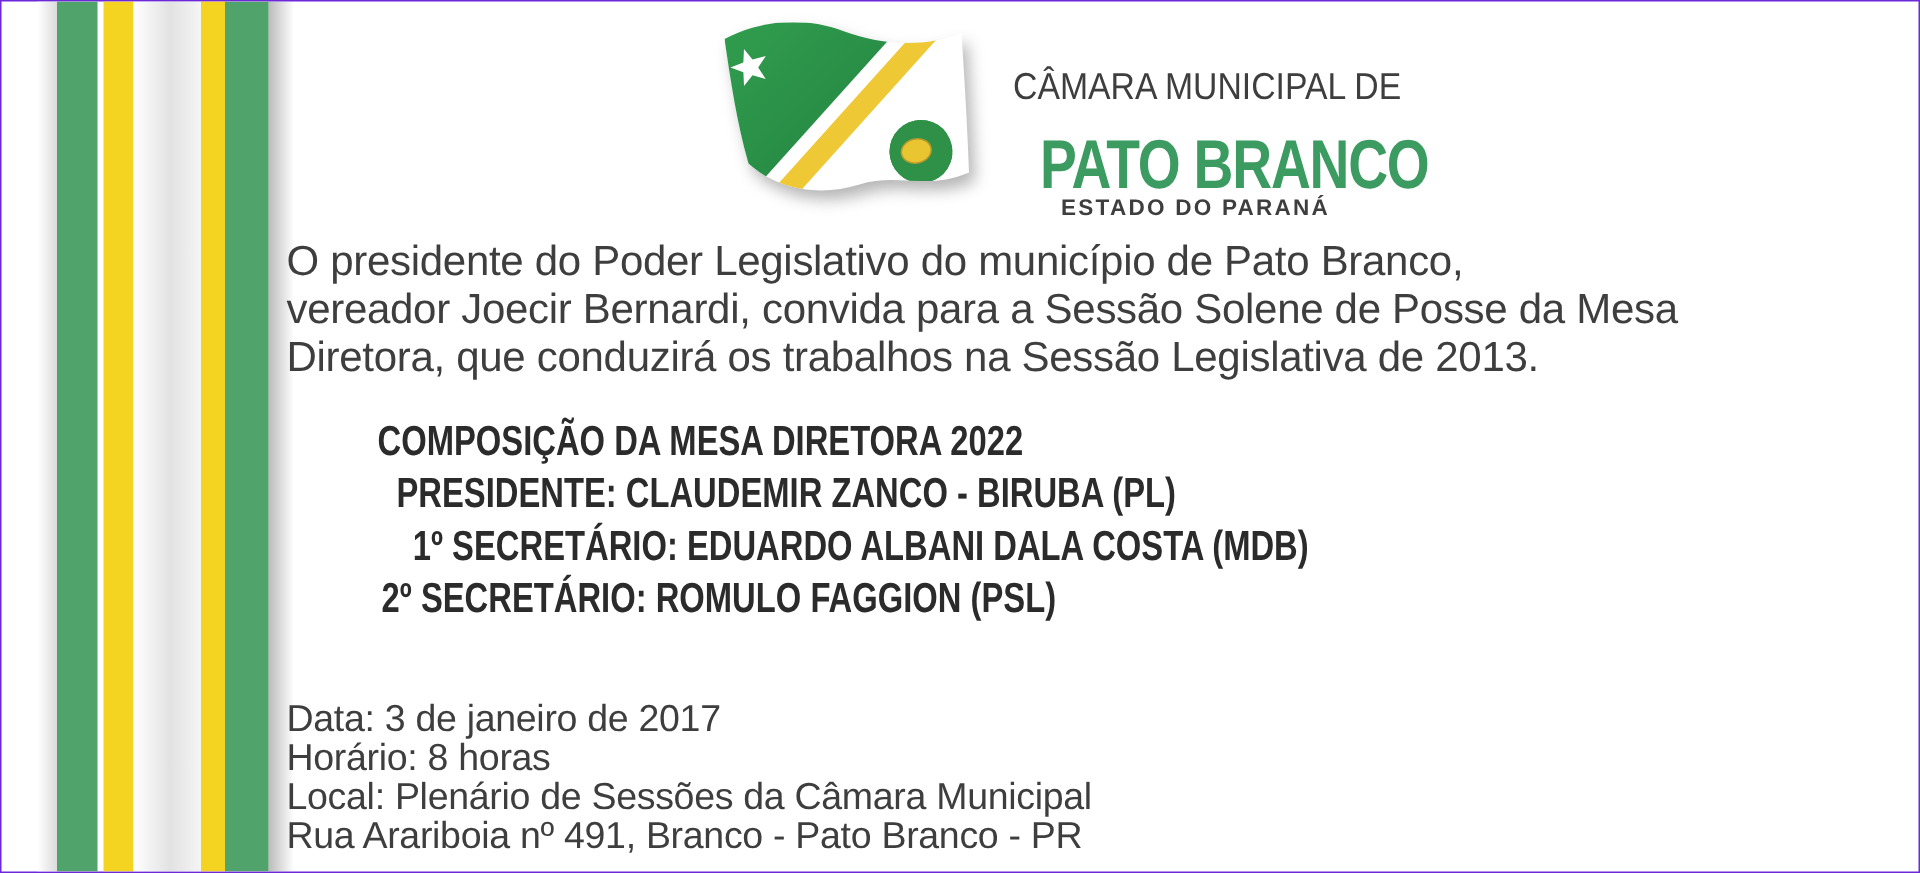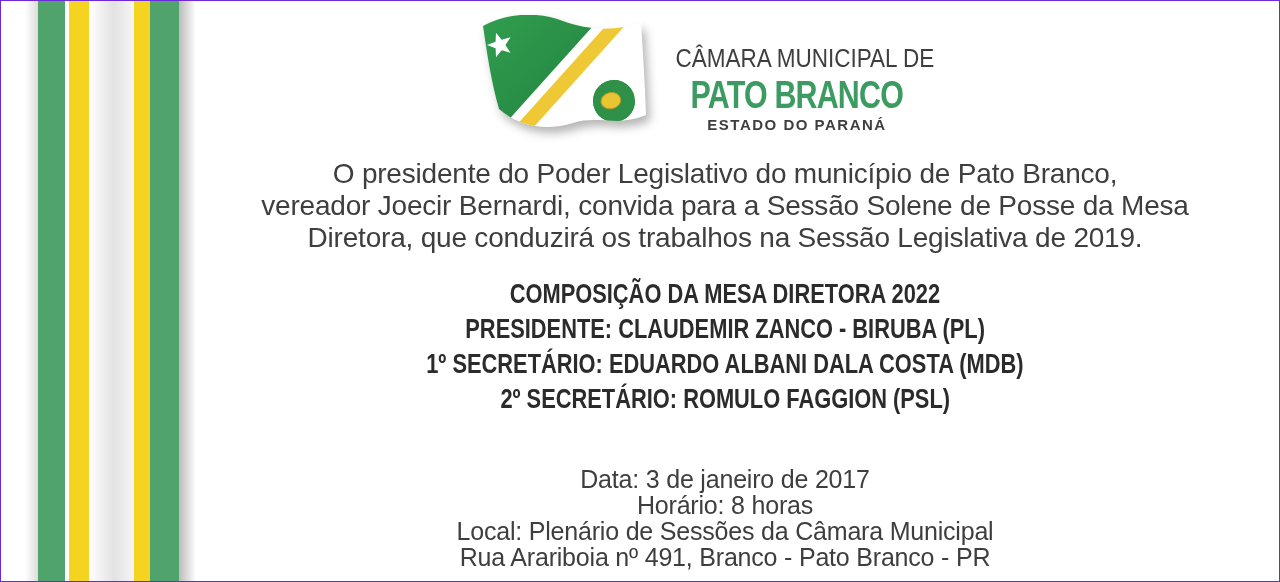--- a/index.html
+++ b/index.html
@@ -15,25 +15,25 @@
   .s-yellow1{left:68px;width:20px;background:var(--stripe-yellow);}
   .s-mid{left:88px;width:45px;background:linear-gradient(to right,#ffffff 0%,#e2e2e2 55%,#f5f5f5 100%);}
   .s-yellow2{left:133px;width:16px;background:var(--stripe-yellow);}
   .s-green2{left:149px;width:29px;background:var(--stripe-green);}
   .s-fade{left:178px;width:17px;background:linear-gradient(to right,rgba(105,105,105,.45),rgba(255,255,255,0));}
   
   .flag-svg{position:absolute;left:478px;top:14px;filter:drop-shadow(4px 6px 5px rgba(90,90,90,.45));}
   .logo-text{position:absolute;left:660px;top:44px;width:272px;text-align:center;}
   .lt1{font-size:25px;line-height:26px;color:var(--text-dark);white-space:nowrap;}
   .lt1 span{display:inline-block;transform:scaleX(.90);transform-origin:center;letter-spacing:0px;}
-  .lt2{font-size:38px;line-height:36px;margin-top:6px;font-weight:bold;color:var(--logo-green);white-space:nowrap;}
+  .lt2{font-size:46px;line-height:36px;margin-top:20px;font-weight:bold;color:var(--logo-green);white-space:nowrap;}
   .lt2 span{display:inline-block;transform:scaleX(.80);transform-origin:center;letter-spacing:-1px;}
   .lt3{font-size:15px;line-height:16px;margin-top:4px;color:var(--text-dark);letter-spacing:1.5px;white-space:nowrap;font-weight:bold;}
   
-  .textblock{position:absolute;left:190px;right:20px;text-align:center;}
+  .textblock{position:absolute;left:190px;right:20px;text-align:left;}
   .paragraph{top:157px;font-size:28px;line-height:32px;color:var(--text-dark);letter-spacing:-.2px;}
   .composition{top:275px;font-size:28px;line-height:35px;font-weight:bold;color:var(--text-black);}
   .composition .comp-line span{display:inline-block;transform:scaleX(.78);transform-origin:center;white-space:nowrap;letter-spacing:0px;}
   .details{top:465px;font-size:25px;line-height:26px;color:var(--text-dark);letter-spacing:-.2px;}
   
   .f-outline{fill:#ffffff;}
   .f-green{fill:url(#gGreen);}
   .gstop1{stop-color:#35a452;}
   .gstop2{stop-color:#1e7c3c;}
   .f-yellow{fill:var(--flag-yellow);}
@@ -93,21 +93,21 @@
     <div class="logo-text">
       <div class="lt1"><span>CÂMARA MUNICIPAL DE</span></div>
       <div class="lt2"><span>PATO BRANCO</span></div>
       <div class="lt3">ESTADO DO PARANÁ</div>
     </div>
   </div>
 
   <div class="textblock paragraph">
     <div>O presidente do Poder Legislativo do município de Pato Branco,</div>
     <div>vereador Joecir Bernardi, convida para a Sessão Solene de Posse da Mesa</div>
-    <div>Diretora, que conduzirá os trabalhos na Sessão Legislativa de 2019.</div>
+    <div>Diretora, que conduzirá os trabalhos na Sessão Legislativa de 2013.</div>
   </div>
 
   <div class="textblock composition">
     <div class="comp-line"><span>COMPOSIÇÃO DA MESA DIRETORA 2022</span></div>
     <div class="comp-line"><span>PRESIDENTE: CLAUDEMIR ZANCO - BIRUBA (PL)</span></div>
     <div class="comp-line"><span>1º SECRETÁRIO: EDUARDO ALBANI DALA COSTA (MDB)</span></div>
     <div class="comp-line"><span>2º SECRETÁRIO: ROMULO FAGGION (PSL)</span></div>
   </div>
 
   <div class="textblock details">

